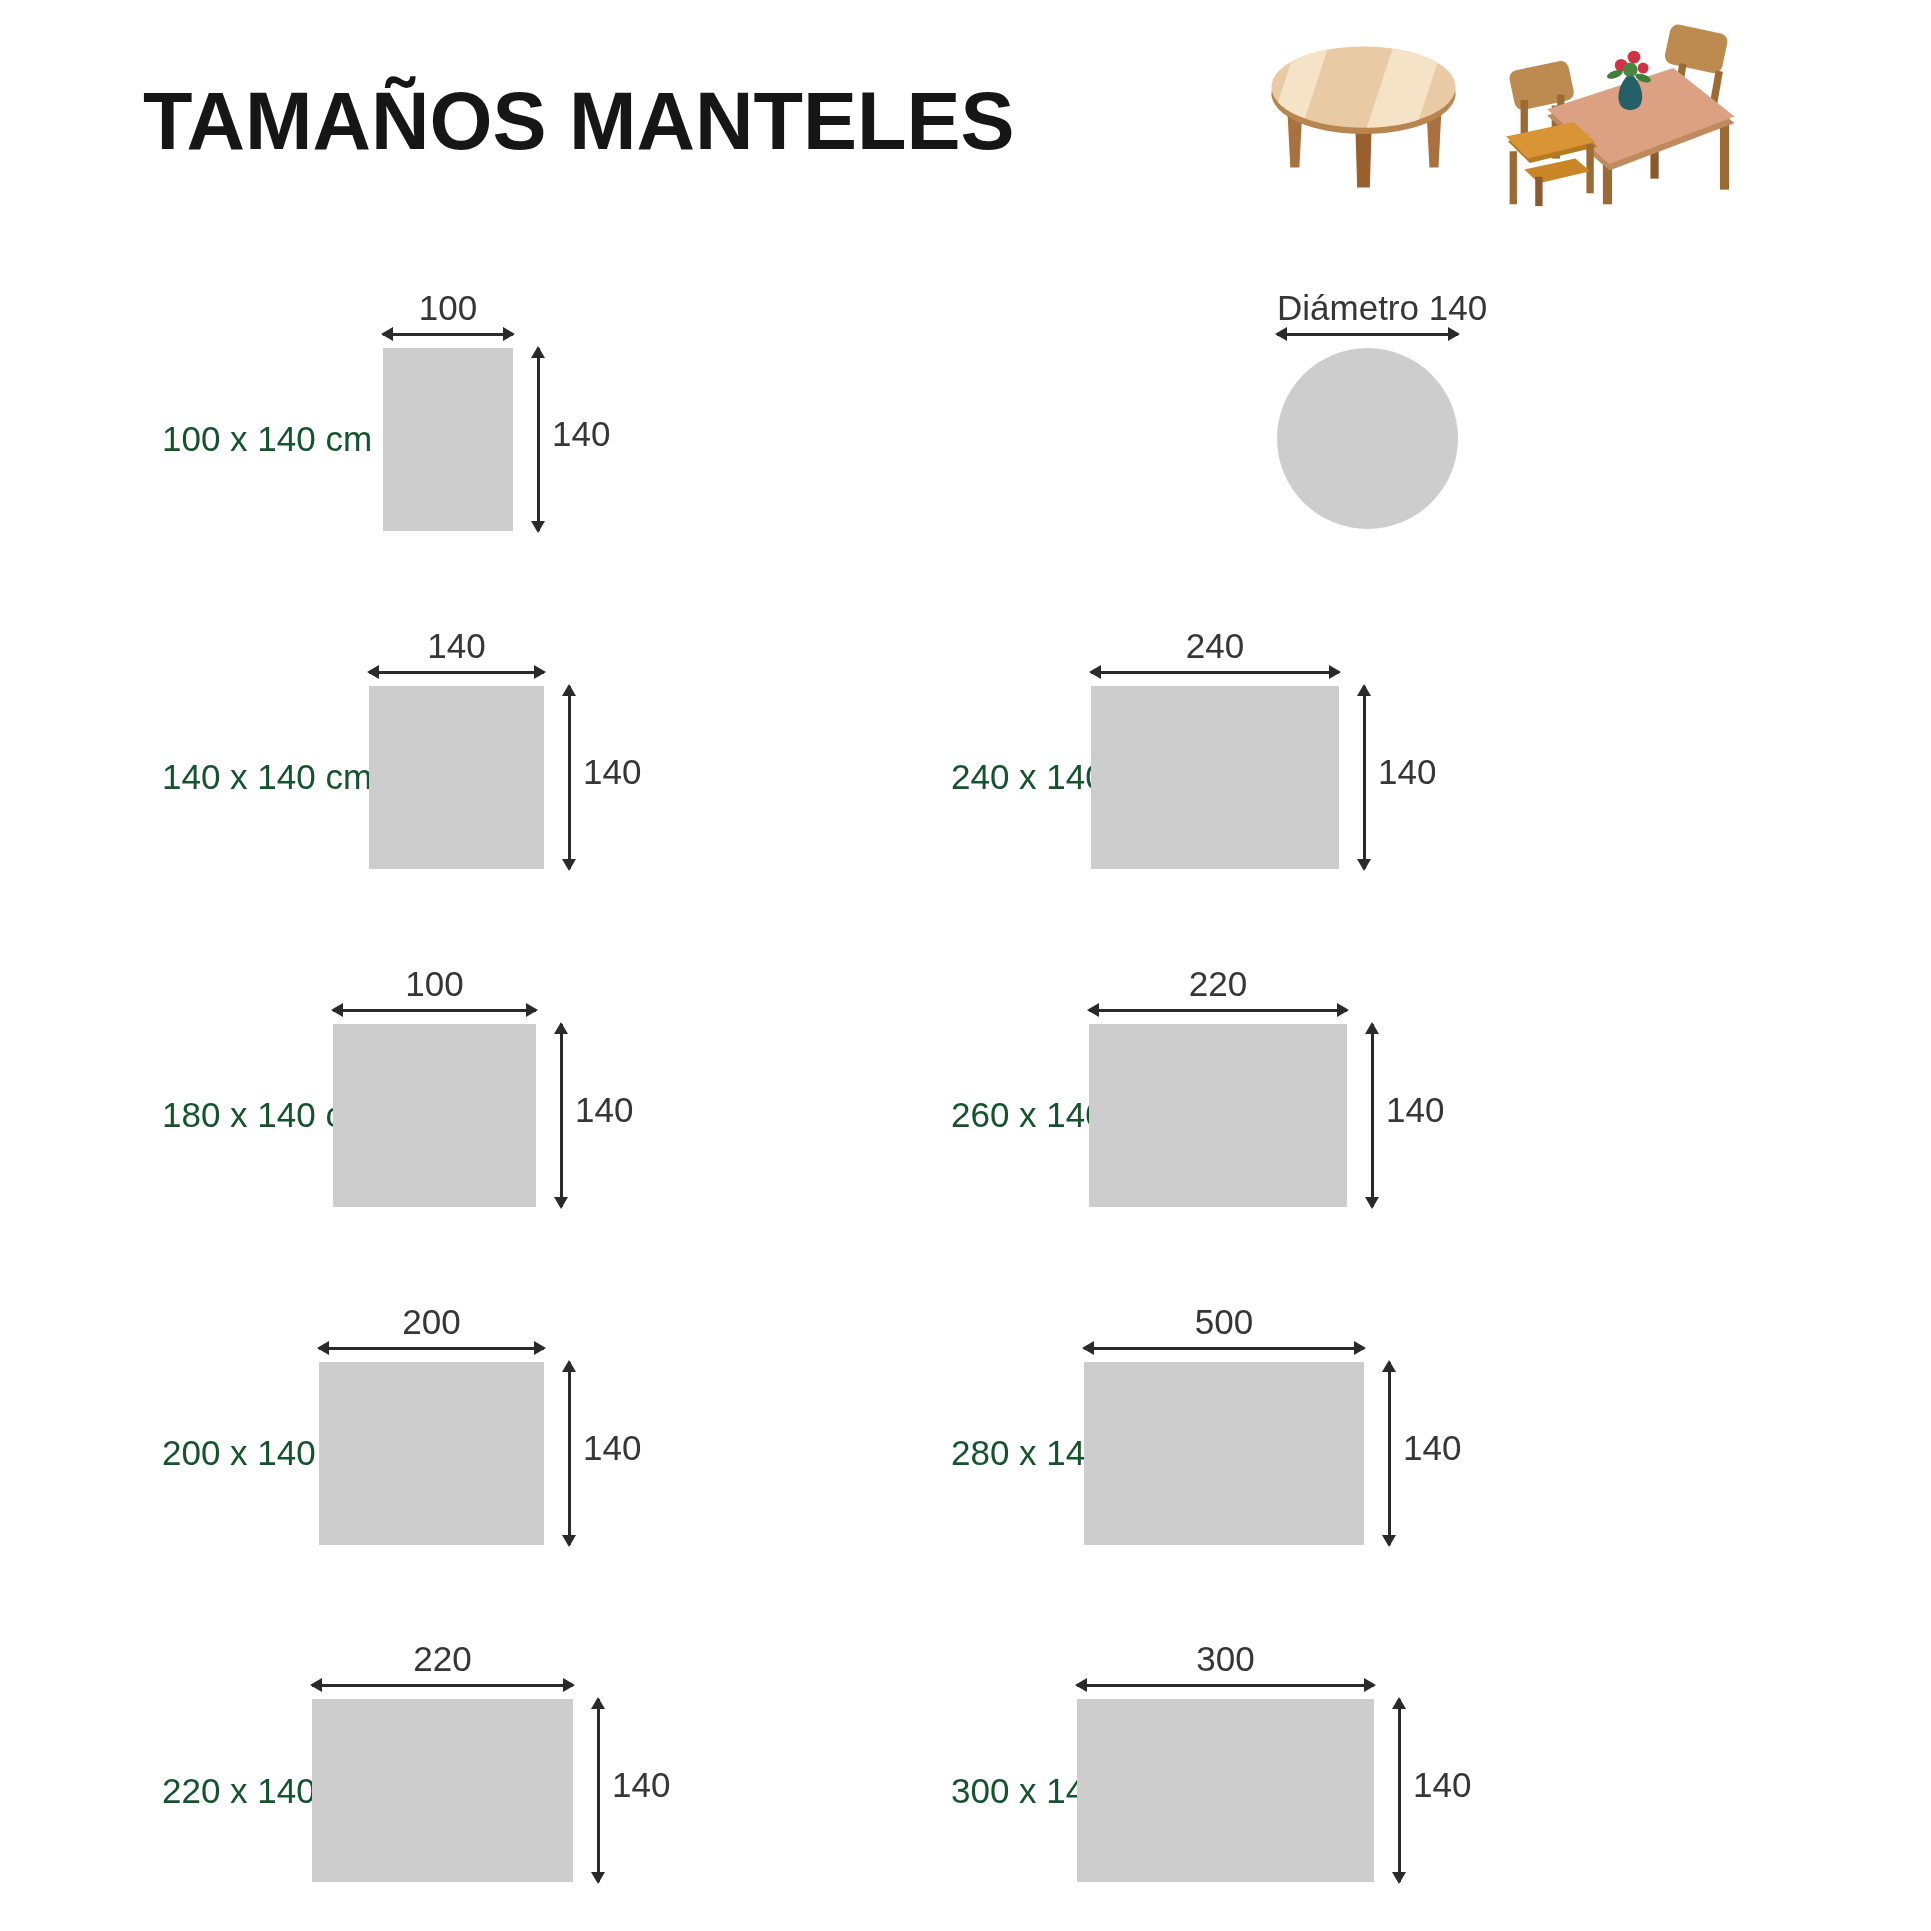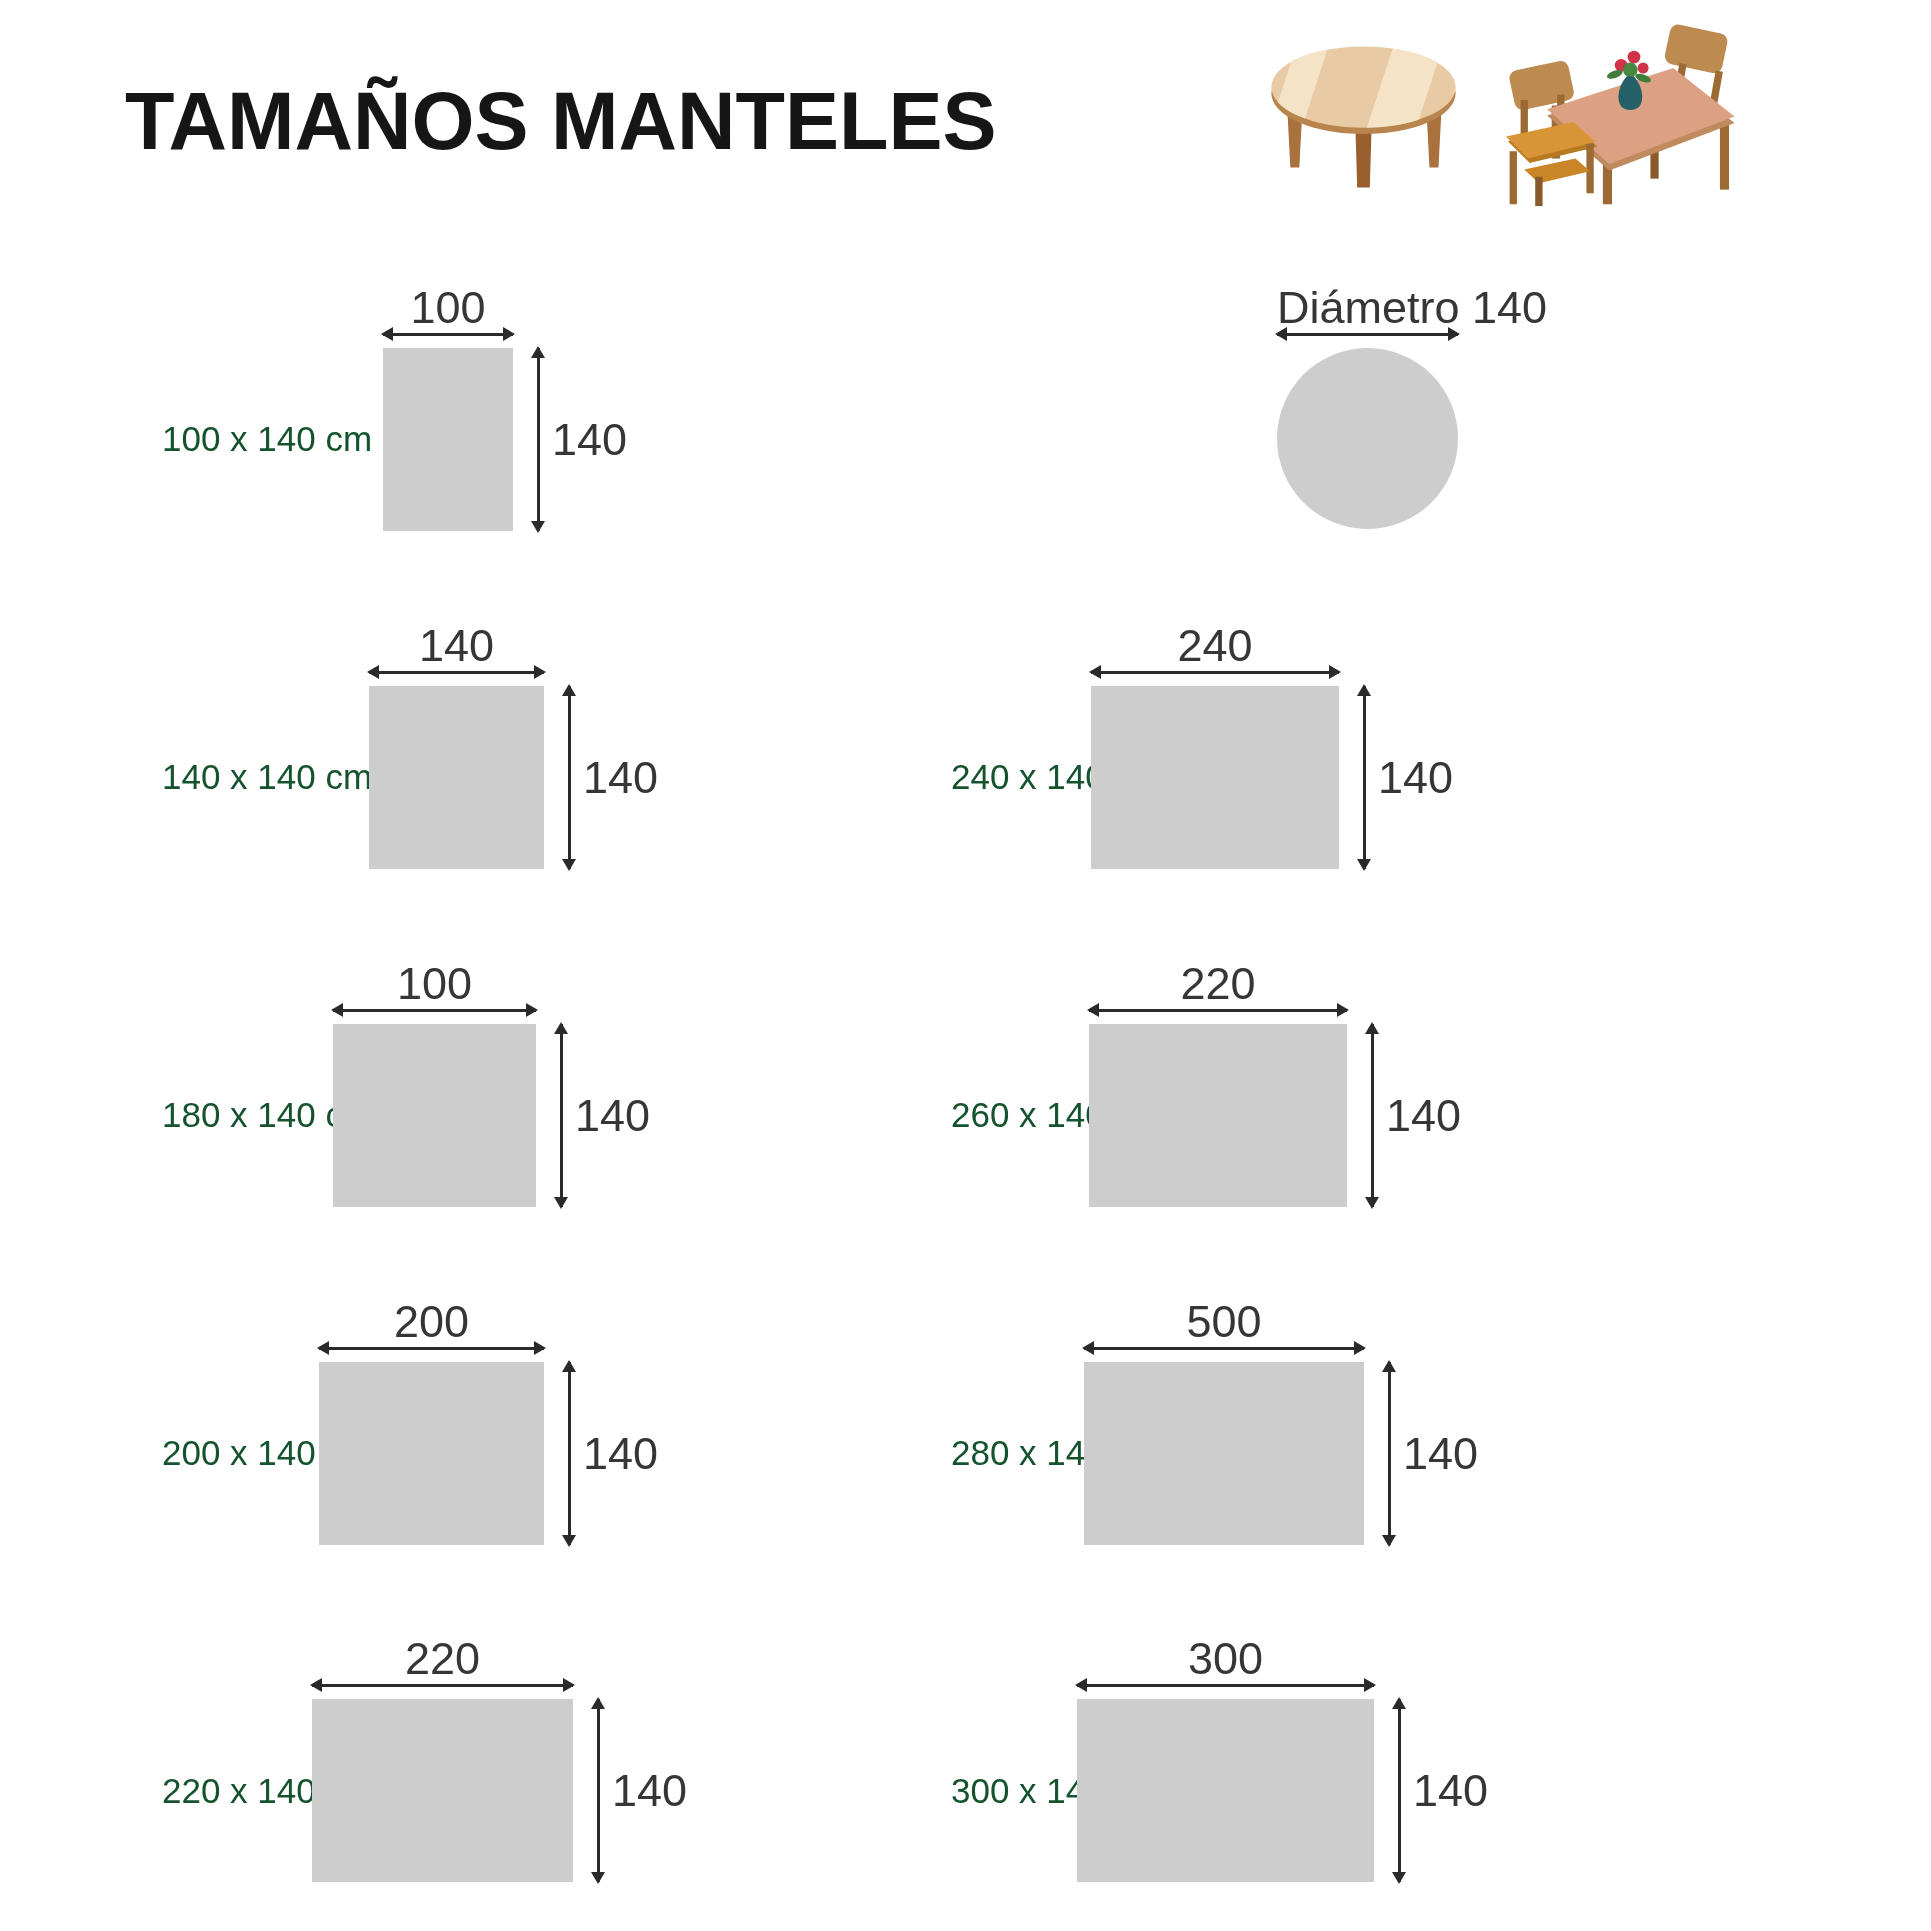--- a/index.html
+++ b/index.html
@@ -1,23 +1,23 @@
 <!DOCTYPE html>
 <html><head>
 <meta charset="utf-8">
 <style>
   html,body{margin:0;padding:0;background:#ffffff;}
   .page{position:relative;width:1931px;height:1931px;background:#ffffff;overflow:hidden;
         font-family:"Liberation Sans", sans-serif;color:#3d3d3d;}
-  .title{position:absolute;left:125px;top:75px;font-size:81px;font-weight:bold;
+  .title{position:absolute;left:143px;top:75px;font-size:81px;font-weight:bold;
          color:#161616;letter-spacing:0px;white-space:nowrap;}
   .hero-icon{position:absolute;}
   
   .cell{position:absolute;}
-  .dim-num{font-size:45px;color:#363636;white-space:nowrap;}
+  .dim-num{font-size:35px;color:#363636;white-space:nowrap;}
   .dim-top{position:absolute;top:0;left:0;width:100%;height:39px;line-height:39px;text-align:center;}
   .harrow{position:absolute;top:45px;left:0;right:0;height:2.9px;background:#2a2a2a;}
   .harrow i,.varrow i{position:absolute;width:0;height:0;border:solid transparent;}
   .harrow .al{left:-1.9px;top:-5.8px;border-width:7.2px 12.6px 7.2px 0;border-right-color:#2a2a2a;}
   .harrow .ar{right:-1.9px;top:-5.8px;border-width:7.2px 0 7.2px 12.6px;border-left-color:#2a2a2a;}
   .cloth{position:absolute;top:60px;left:0;right:0;height:183px;background:#cecdce;}
   .cloth.round{height:181px;border-radius:50%;}
   .varrow{position:absolute;top:60px;left:calc(100% + 24px);width:2.9px;height:183px;background:#2a2a2a;}
   .varrow .au{top:-1.9px;left:-5.8px;border-width:0 7.2px 12.6px 7.2px;border-bottom-color:#2a2a2a;}
   .varrow .ad{bottom:-1.9px;left:-5.8px;border-width:12.6px 7.2px 0 7.2px;border-top-color:#2a2a2a;}

